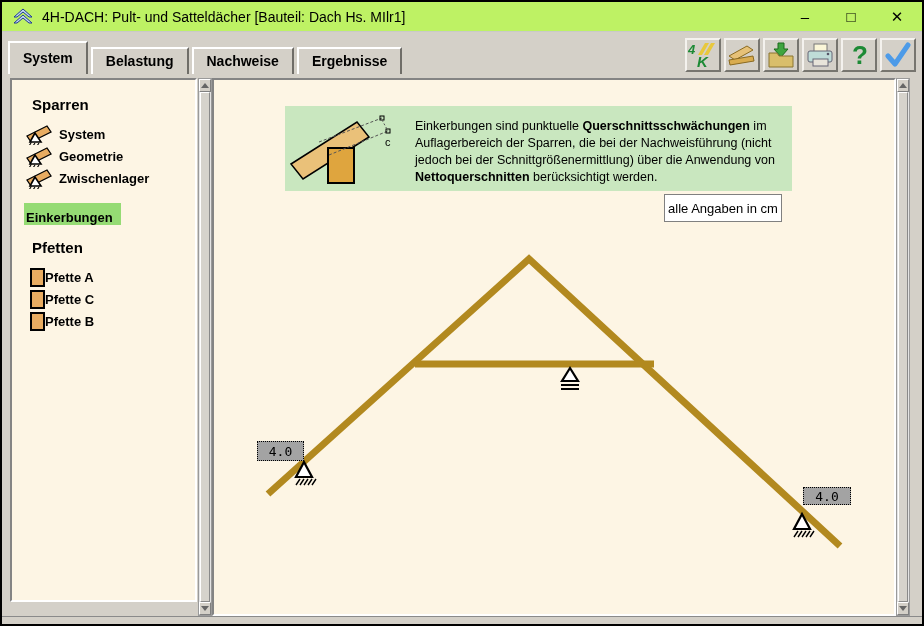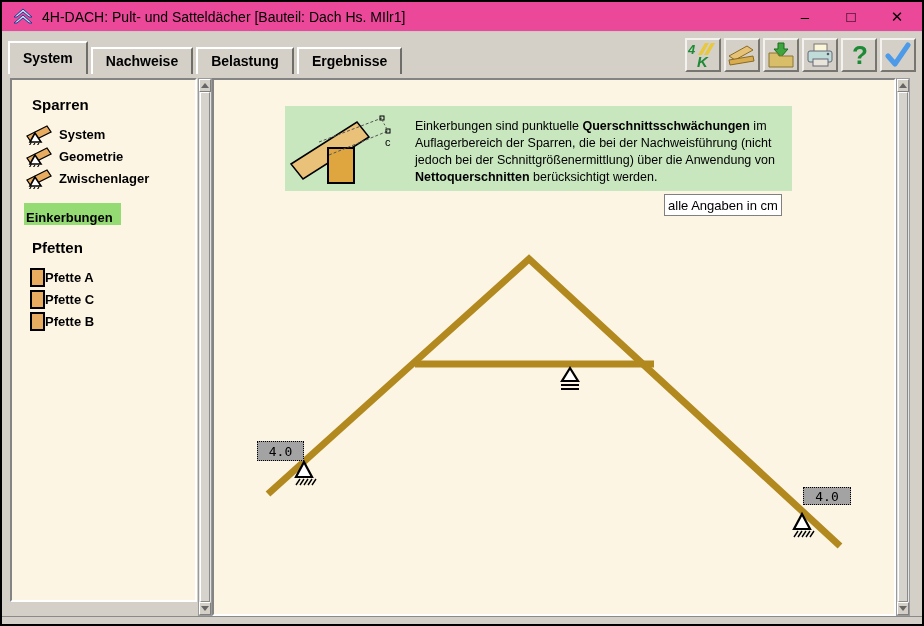--- a/index.html
+++ b/index.html
@@ -1,19 +1,19 @@
 <!DOCTYPE html>
 <html><head>
 <meta charset="utf-8">
 <style>
   html,body{margin:0;padding:0;background:#888;}
   *{box-sizing:border-box;font-family:"Liberation Sans",sans-serif;}
   .window{position:relative;width:924px;height:626px;background:#D4D0C8;border:2px solid #000;overflow:hidden;}
   
-  .titlebar{position:absolute;top:0;left:0;right:0;height:30px;background:#ec4899;display:flex;align-items:center;padding:0 10px;border-bottom:1px solid #c9c9c9;}
+  .titlebar{position:absolute;top:0;left:0;right:0;height:30px;background:#bef264;display:flex;align-items:center;padding:0 10px;border-bottom:1px solid #c9c9c9;}
   .app-icon{width:22px;height:20px;margin-right:8px;flex:0 0 auto;}
   .title-text{font-size:14px;color:#000;white-space:nowrap;}
   .win-controls{margin-left:auto;display:flex;gap:16px;}
   .win-btn{width:30px;height:22px;display:flex;align-items:center;justify-content:center;font-size:15px;color:#000;background:transparent;border:none;cursor:default;}
   
   .tabrow{position:absolute;top:34px;left:2px;right:2px;height:38px;display:flex;align-items:flex-end;padding:0 4px;}
   .tab{background:#D4D0C8;border-top:2px solid #fff;border-left:2px solid #fff;border-right:2px solid #6f6d68;border-bottom:none;height:27px;padding:4px 13px 0 13px;font-size:14px;font-weight:bold;color:#000;margin-right:3px;}
   .tab.active{height:33px;padding-top:7px;box-shadow:0 2px 0 #D4D0C8;position:relative;z-index:2;}
   .toolbar{margin-left:auto;display:flex;gap:3px;padding-bottom:2px;}
   .tool-btn{width:36px;height:34px;background:#D4D0C8;border-top:2px solid #f4f2ee;border-left:2px solid #f4f2ee;border-right:2px solid #77756f;border-bottom:2px solid #77756f;display:flex;align-items:center;justify-content:center;padding:0;}
@@ -36,21 +36,21 @@
   .sb-thumb{flex:1;margin:0 1px;background:#D6D3CC;border:1px solid #fff;border-right-color:#8a8a8a;border-bottom-color:#8a8a8a;}
   .sidebar-scroll{left:196px;}
   .main-scroll{left:894px;}
   
   .main-panel{position:absolute;left:210px;top:4px;width:684px;bottom:2px;overflow:hidden;}
   .main-inner{position:relative;width:100%;height:100%;}
   .drawing-svg{position:absolute;left:0;top:0;}
   .infobox{position:absolute;left:71px;top:26px;width:507px;height:85px;background:#C9E7BF;display:flex;}
   .info-art{width:128px;flex:0 0 auto;}
   .info-text{flex:1;font-size:12.5px;line-height:17px;color:#000;padding:12px 8px 0 2px;}
-  .units-box{position:absolute;left:450px;top:114px;width:118px;height:22px;background:#fff;border:1px solid #808080;display:flex;align-items:center;justify-content:center;font-size:13px;color:#000;}
+  .units-box{position:absolute;left:450px;top:114px;width:118px;height:28px;background:#fff;border:1px solid #808080;display:flex;align-items:center;justify-content:center;font-size:13px;color:#000;}
   .dim-label{position:absolute;background:#a3a3a3;border:1px dotted #000;font-family:"DejaVu Sans Mono",monospace;font-size:13px;color:#000;display:flex;align-items:center;justify-content:center;}
   .dim-left{left:43px;top:361px;width:47px;height:20px;}
   .dim-right{left:589px;top:407px;width:48px;height:18px;}
   
   .statusbar{position:absolute;left:0;right:0;bottom:0;height:8px;background:#D4D0C8;border-top:1px solid #8a8a8a;}
 </style>
 </head>
 <body>
 
 <div class="window">
@@ -63,22 +63,22 @@
     <span class="title-text">4H-DACH:  Pult- und Satteldächer   [Bauteil: Dach Hs. MIlr1]</span>
     <div class="win-controls">
       <button class="win-btn">–</button>
       <button class="win-btn">□</button>
       <button class="win-btn">✕</button>
     </div>
   </div>
 
   <div class="tabrow">
     <div class="tab active">System</div>
+    <div class="tab">Belastung</div>
     <div class="tab">Nachweise</div>
-    <div class="tab">Belastung</div>
     <div class="tab">Ergebnisse</div>
 
     <div class="toolbar">
       <button class="tool-btn">
         <svg width="30" height="28" viewBox="0 0 30 28">
           <text x="0" y="13" font-size="13" font-weight="bold" font-style="italic" fill="#1D8A35">4</text>
           <path d="M10 14 L17 2 L21 2 L14 14 Z" fill="#E8C83C"></path>
           <path d="M16 14 L23 2 L27 2 L20 14 Z" fill="#E8C83C"></path>
           <text x="9" y="26" font-size="15" font-weight="bold" font-style="italic" fill="#1D8A35">K</text>
         </svg>

